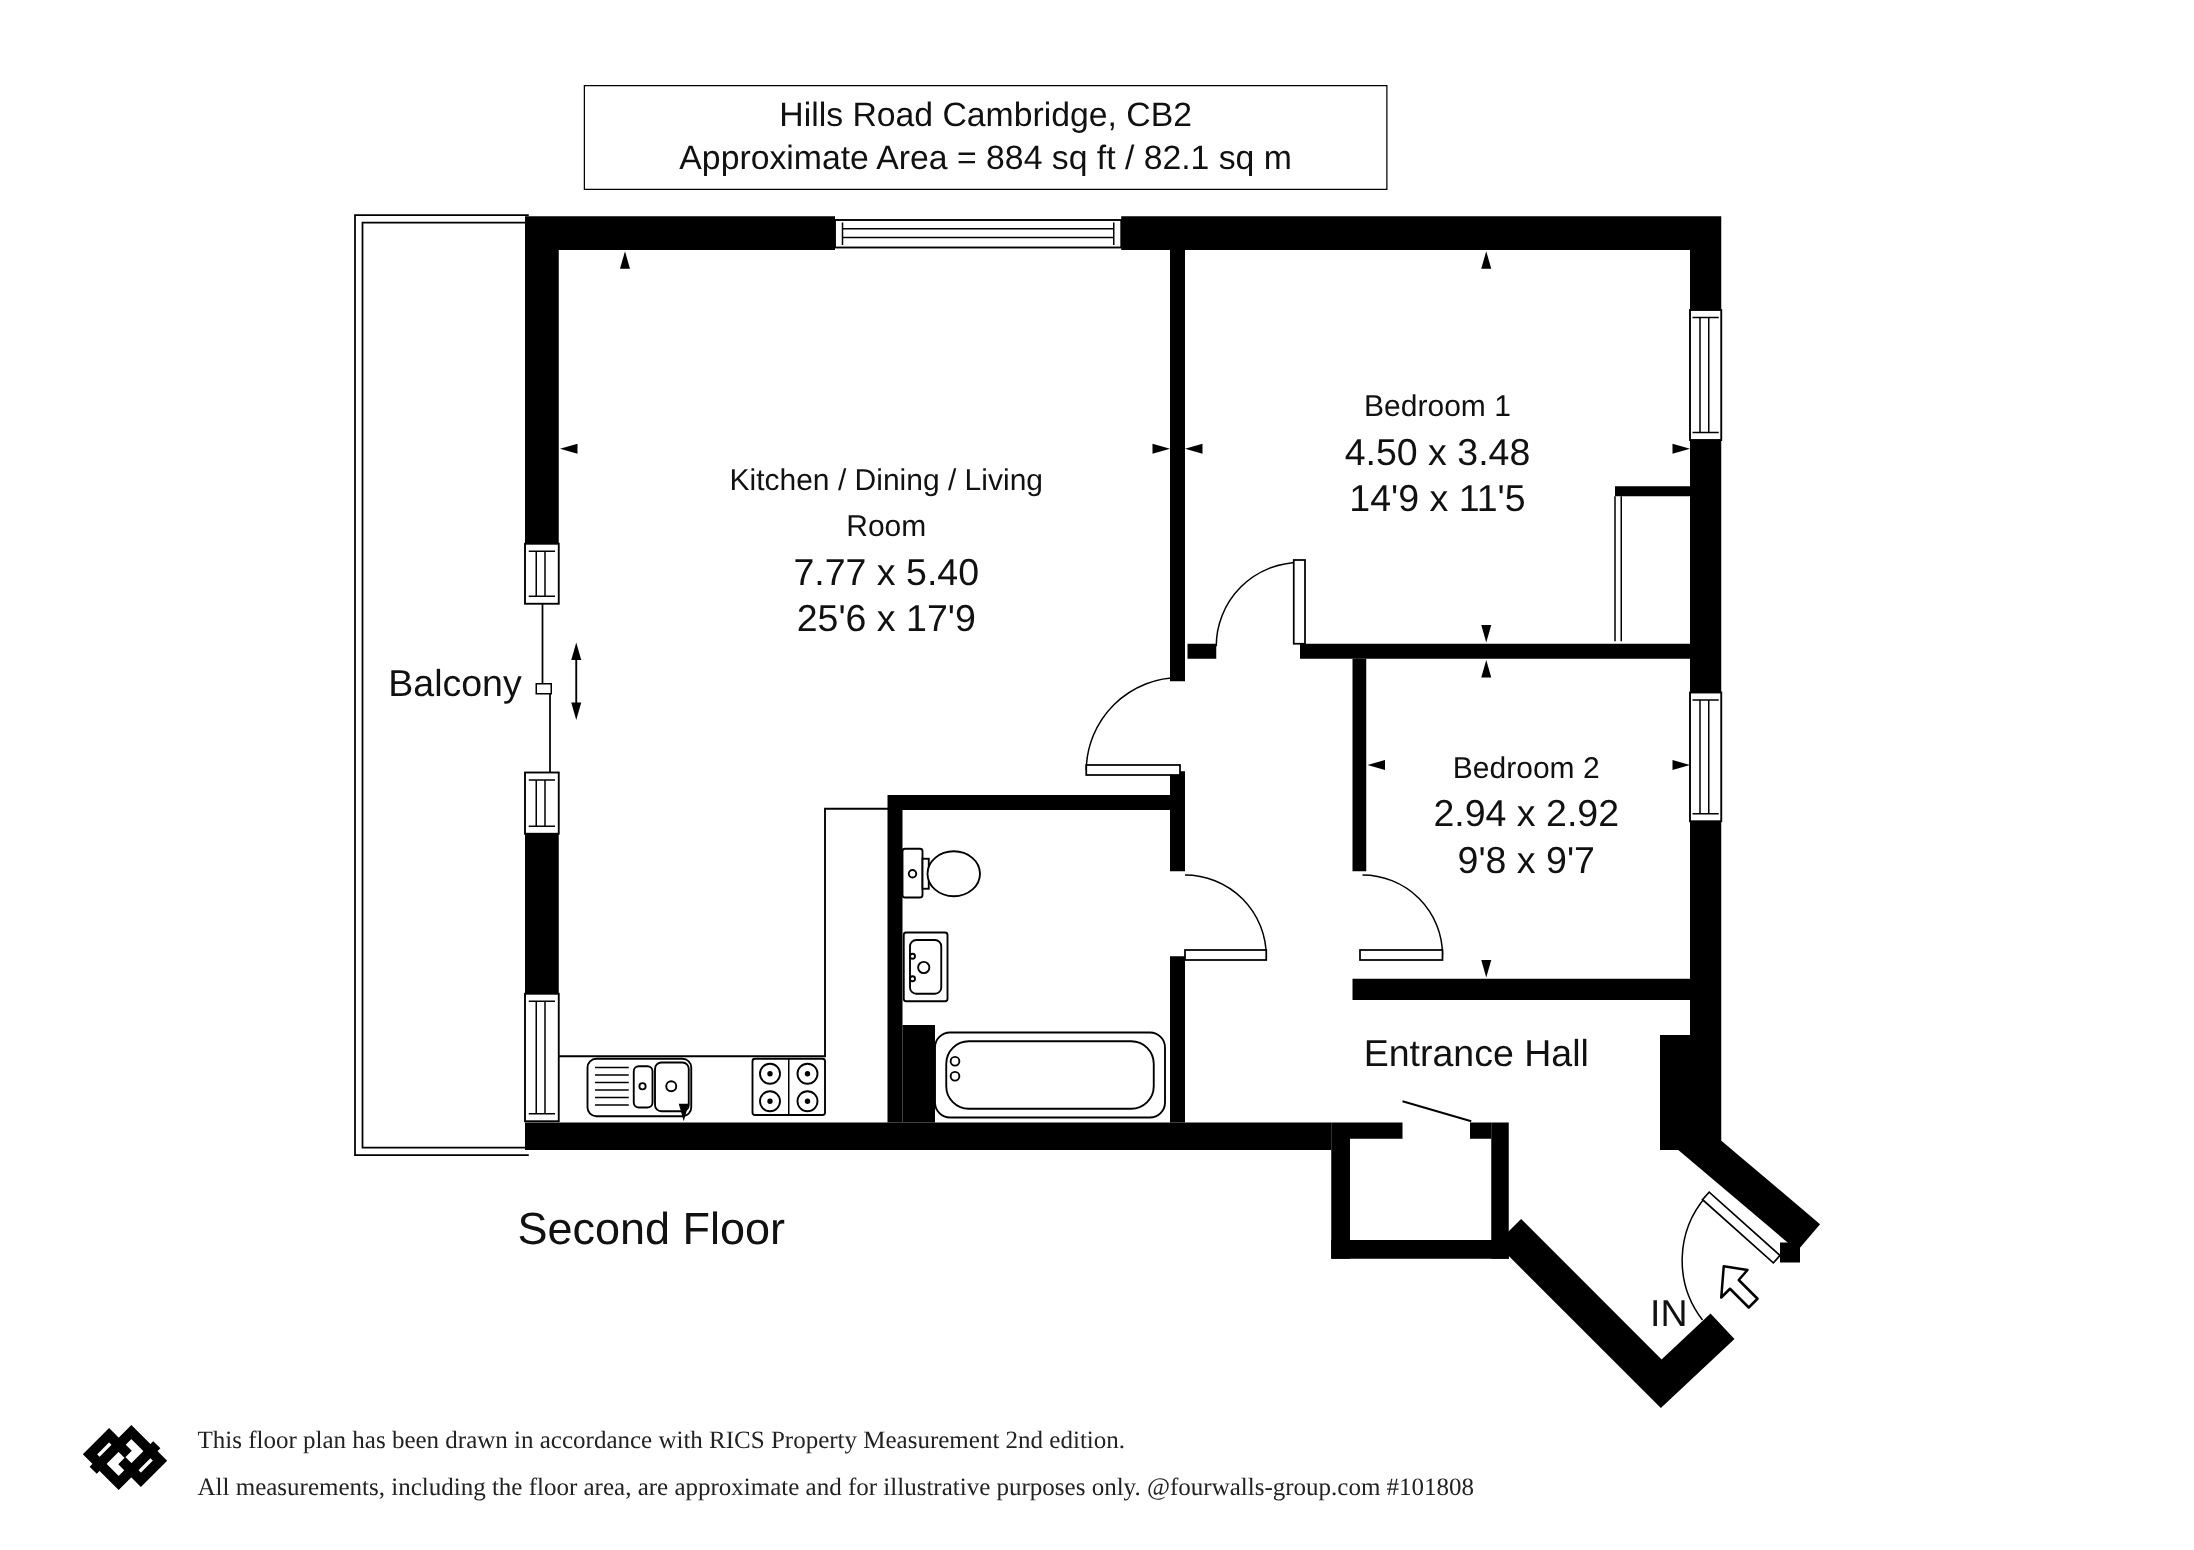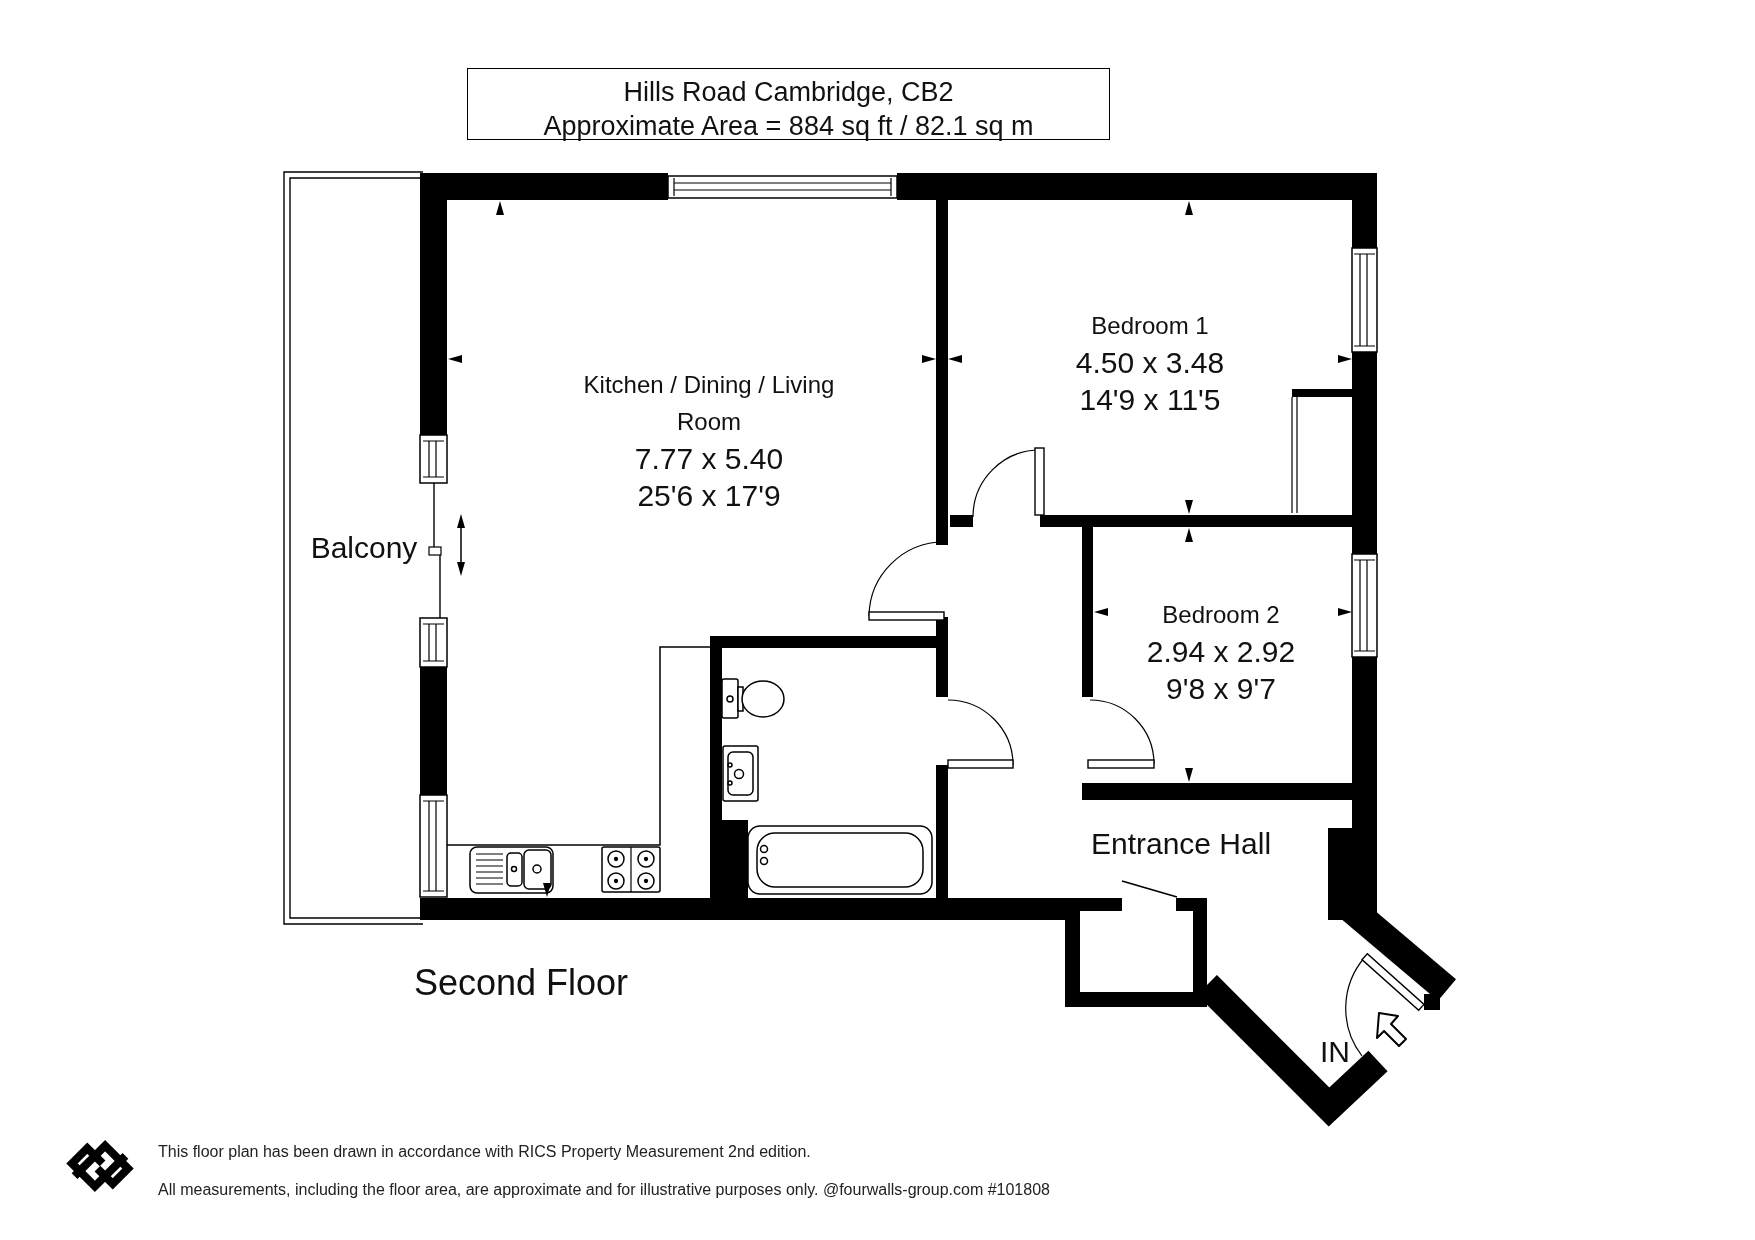--- a/index.html
+++ b/index.html
@@ -19,37 +19,38 @@
     transform:translateX(-50%);
     white-space:nowrap;
     line-height:37px;
     font-size:30px;
   }
   .room-block{white-space:normal;}
   .room-name{font-size:24px;}
   .kitchen-name{width:270px;margin:0 auto;}
   .title-box{
     position:absolute;
-    left:467px;top:68px;width:643px;height:72px;
+    left:467px;top:68px;width:643px;height:84px;
     border:1.5px solid #000;
     box-sizing:border-box;
     text-align:center;
     font-size:27px;line-height:34px;
     padding-top:6px;
     color:#111;
   }
   .floor-lbl{font-size:36px;}
   .footer-line{
     position:absolute;
     left:158px;
     transform:none;
     text-align:left;
-    font-size:16px;line-height:20px;
+    font-size:20px;line-height:20px;
     color:#222;
     white-space:nowrap;
+    font-family:Liberation Serif, serif;
   }
 </style>
 </head>
 <body>
 
 <div id="canvas">
 
   <svg id="plan-svg" width="1755" height="1240" viewBox="0 0 1755 1240">
 
     <g stroke="#000" stroke-width="1.4" fill="none">

